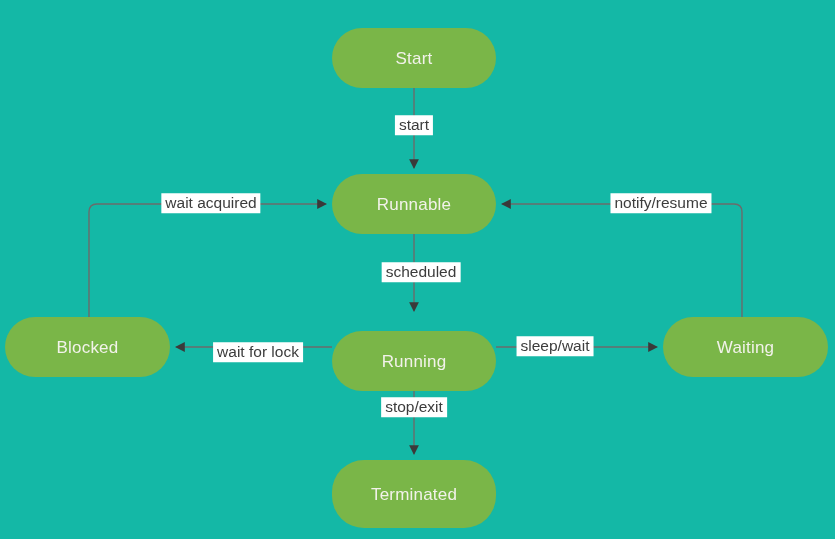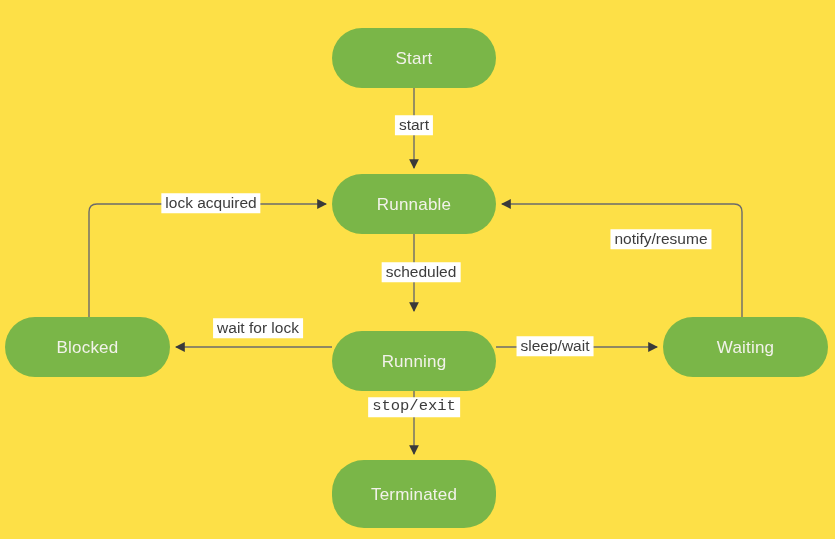--- a/index.html
+++ b/index.html
@@ -8,21 +8,21 @@
     padding: 0;
     background: #ffffff;
   }
   body {
     font-family: "Liberation Sans", sans-serif;
   }
   #diagram-canvas {
     position: relative;
     width: 835px;
     height: 539px;
-    background: #fde047;
+    background: #14b8a6;
     overflow: hidden;
   }
   #edge-layer {
     position: absolute;
     left: 0;
     top: 0;
     width: 835px;
     height: 539px;
   }
   .node {
@@ -105,23 +105,23 @@
   </div>
 
   <div class="node" style="left:332px; top:460px; width:164px; height:68px;">
     <span class="node-label">Terminated</span>
   </div>
 
   <span class="edge-label" style="left:414px; top:125px;">start</span>
 
   <span class="edge-label" style="left:421px; top:272px;">scheduled</span>
 
-  <span class="edge-label" style="left:258px; top:328px;">wait for lock</span>
+  <span class="edge-label" style="left:258px; top:352px;">wait for lock</span>
 
   <span class="edge-label" style="left:555px; top:346px;">sleep/wait</span>
 
-  <span class="edge-label" style="left:414px; top:407px;font-family:Liberation Mono, monospace;">stop/exit</span>
+  <span class="edge-label" style="left:414px; top:407px;">stop/exit</span>
 
-  <span class="edge-label" style="left:211px; top:203px;">lock acquired</span>
+  <span class="edge-label" style="left:211px; top:203px;">wait acquired</span>
 
-  <span class="edge-label" style="left:661px; top:203px;margin-top:36px;">notify/resume</span>
+  <span class="edge-label" style="left:661px; top:203px;">notify/resume</span>
 
 </div>
 
 </body></html>

